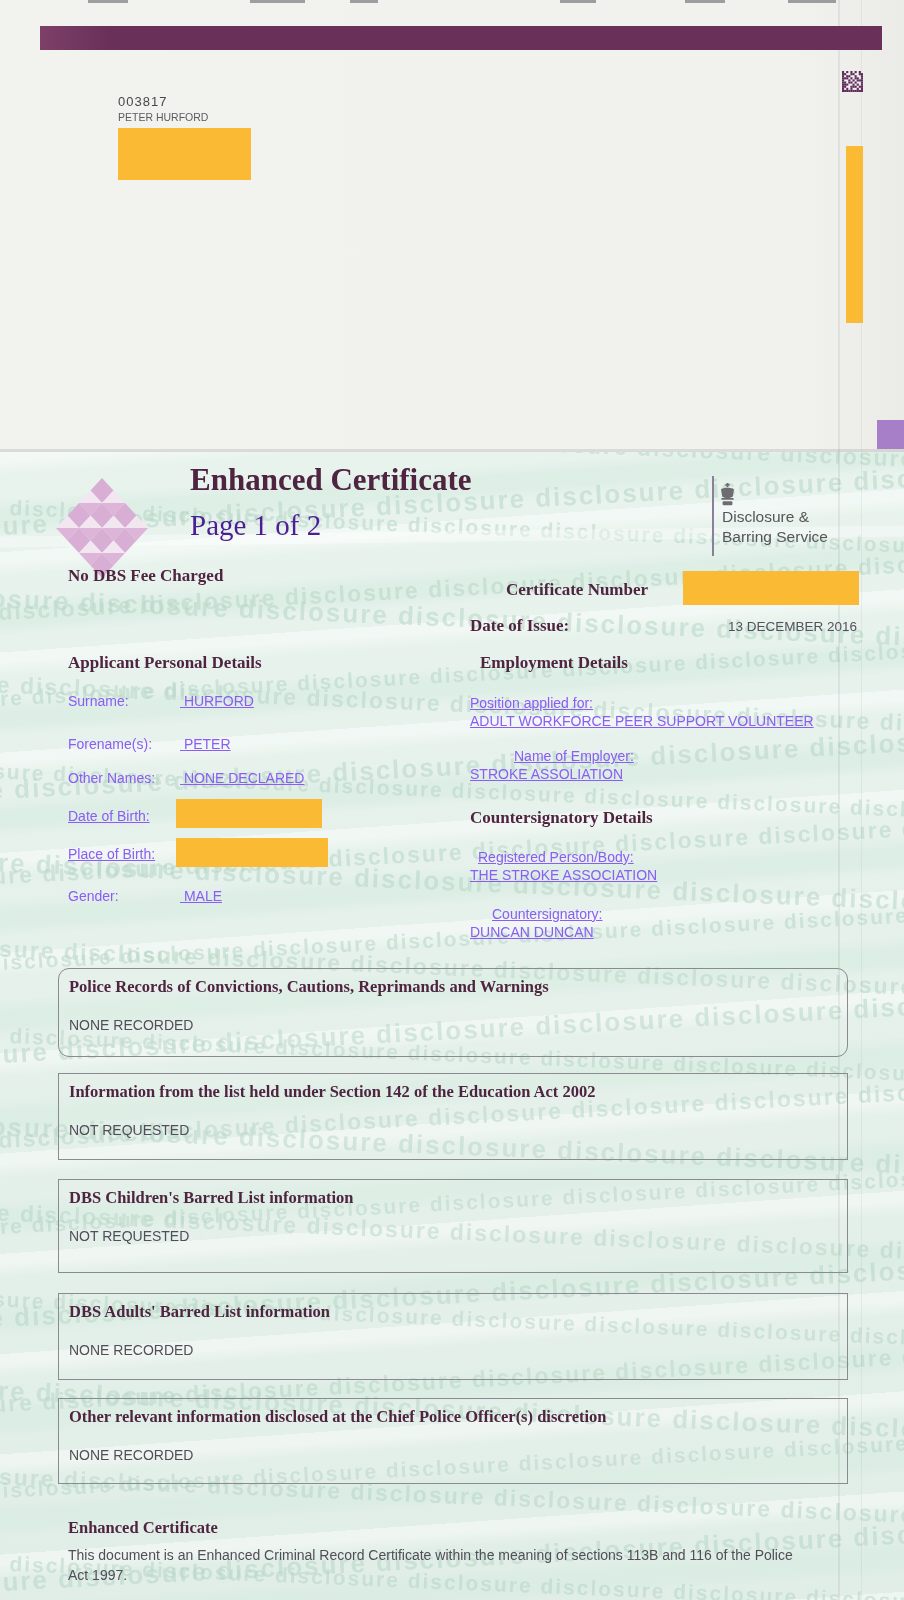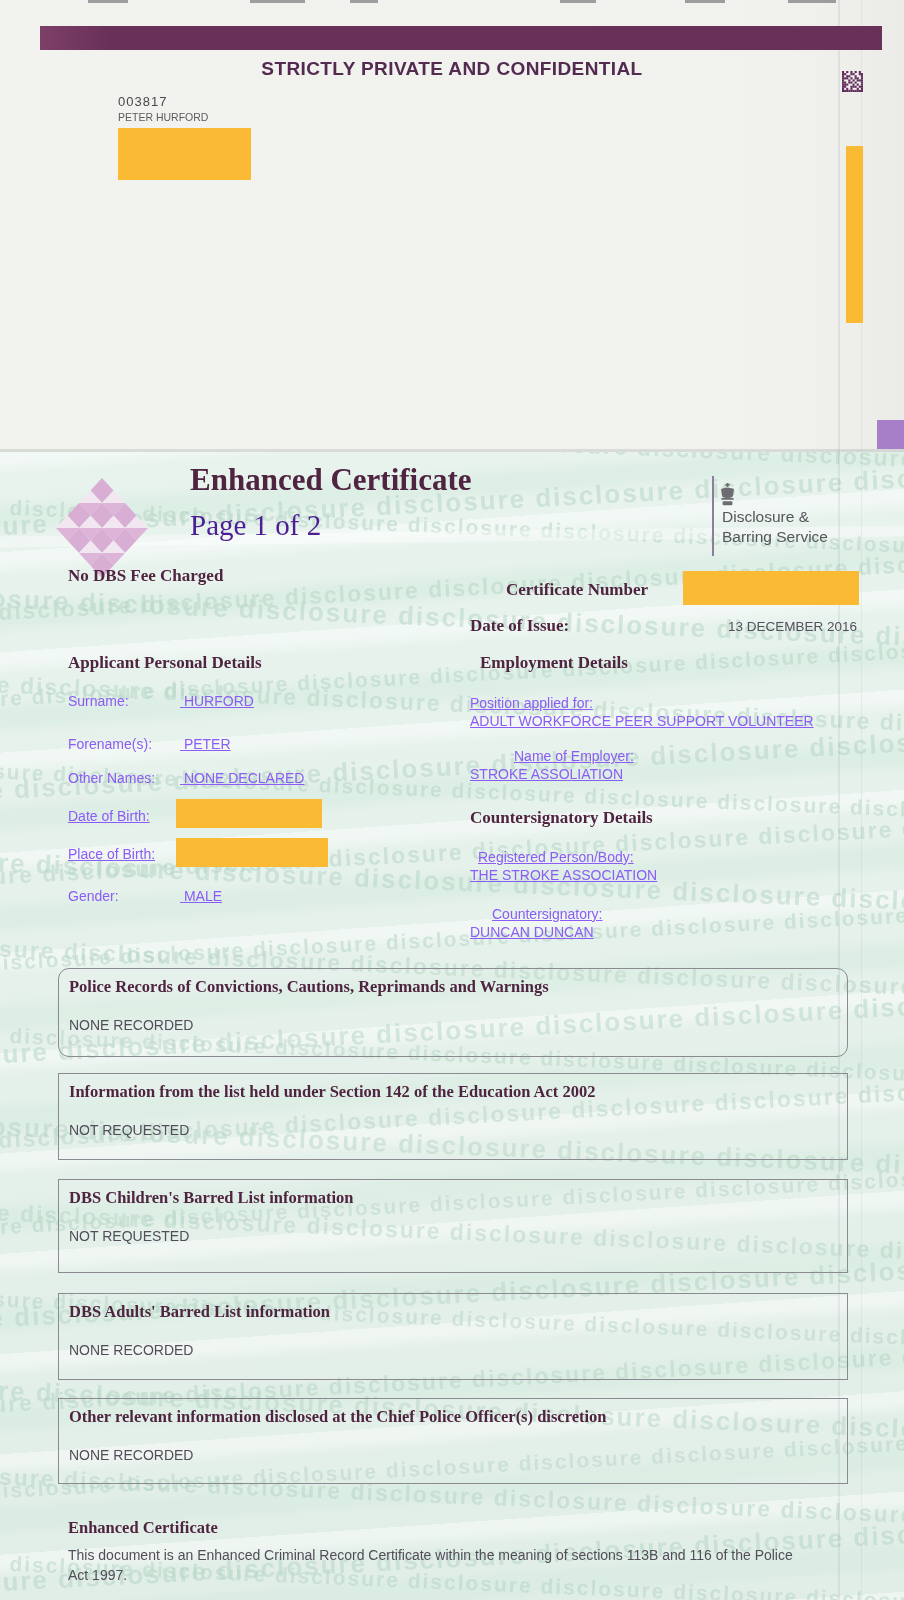--- a/index.html
+++ b/index.html
@@ -134,21 +134,20 @@
   <div class="abs fold-1"></div>
   <div class="abs fold-2"></div>
   <div class="abs art" style="left:88px;width:40px;"></div>
   <div class="abs art" style="left:250px;width:55px;"></div>
   <div class="abs art" style="left:350px;width:28px;"></div>
   <div class="abs art" style="left:560px;width:36px;"></div>
   <div class="abs art" style="left:685px;width:40px;"></div>
   <div class="abs art" style="left:788px;width:48px;"></div>
 
   <div class="abs top-bar"></div>
-  <div class="abs banner">STRICTLY PRIVATE AND CONFIDENTIAL</div>
   <svg class="abs datamatrix" width="21" height="21" viewBox="0 0 20 20">
       <rect x="0" y="0" width="2" height="2" fill="#5f2a5a"></rect>
       <rect x="4" y="0" width="2" height="2" fill="#5f2a5a"></rect>
       <rect x="8" y="0" width="2" height="2" fill="#5f2a5a"></rect>
       <rect x="12" y="0" width="2" height="2" fill="#5f2a5a"></rect>
       <rect x="16" y="0" width="2" height="2" fill="#5f2a5a"></rect>
       <rect x="0" y="2" width="2" height="2" fill="#5f2a5a"></rect>
       <rect x="2" y="2" width="2" height="2" fill="#5f2a5a"></rect>
       <rect x="8" y="2" width="2" height="2" fill="#5f2a5a"></rect>
       <rect x="10" y="2" width="2" height="2" fill="#5f2a5a"></rect>

